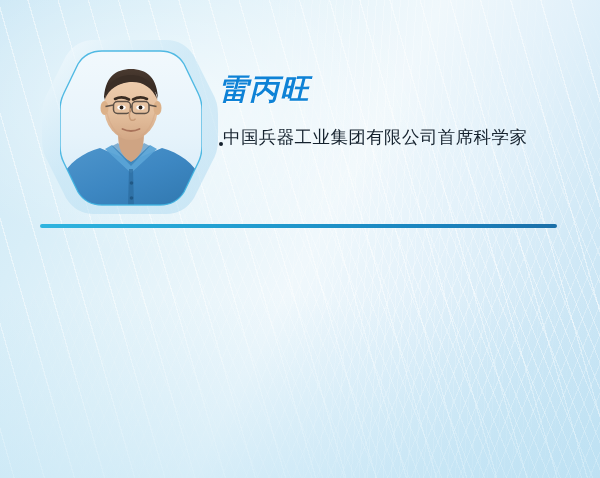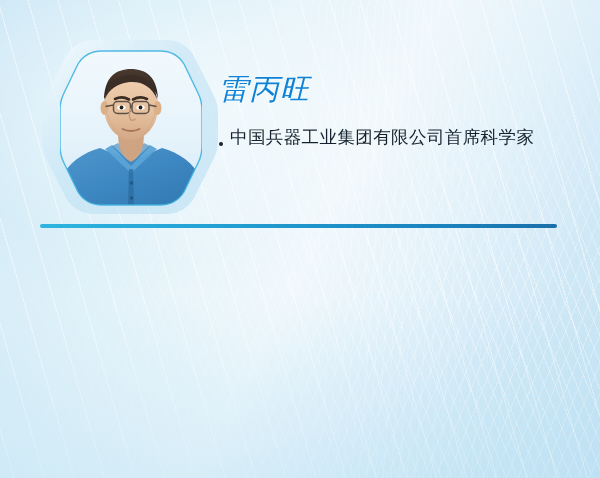--- a/index.html
+++ b/index.html
@@ -101,35 +101,35 @@
     width: 142px; height: 158px;
   }
   .portrait-frame svg { display: block; }
 
   
   #name {
     position: absolute;
     left: 219px;
     top: 70px;
     font-size: 29px;
-    font-weight: normal;
+    font-weight: bold;
     font-style: italic;
     letter-spacing: 1.5px;
     color: #0e82d6;
     text-shadow: 0 1px 0 rgba(255,255,255,.6);
     white-space: nowrap;
   }
   #role-row {
     position: absolute;
     left: 219px;
     top: 122px;
     width: 348px;
     display: flex;
     align-items: center;
-    gap: 7px;
+    gap: 0;
   }
   .role-bullet {
     flex: 0 0 auto;
     width: 4px; height: 4px;
     border-radius: 50%;
     background: #15222e;
     margin-top: 13px;
   }
   #role-text {
     font-size: 17.5px;

